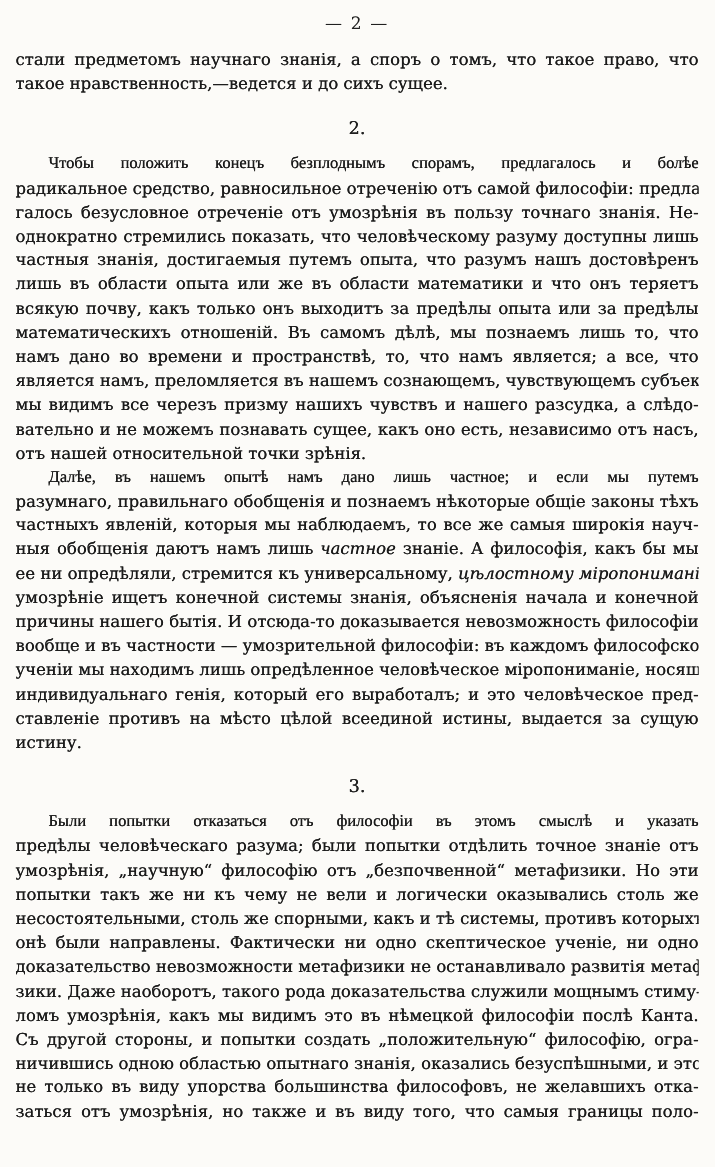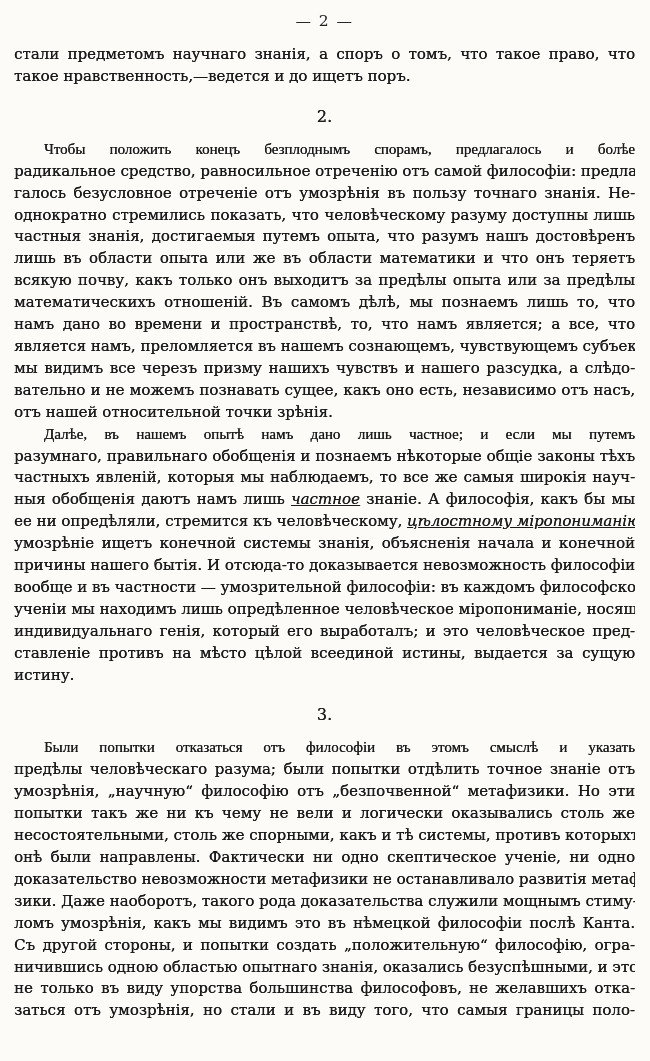--- a/index.html
+++ b/index.html
@@ -25,38 +25,38 @@
     font-size: 15px;
     line-height: 21.9px;
     text-align: justify;
     text-align-last: justify;
     white-space: nowrap;
     overflow: hidden;
     text-shadow: 0.2px 0 0 currentColor; 
   }
   .line.last-line { text-align-last: left; }
   .line.indent { text-indent: 30px; font-family: Liberation Serif, serif; }
-  .italic { font-style: italic; text-decoration: underline; }
+  .italic { font-style: italic; }
   .section-heading {
     text-align: center;
     font-size: 16px; line-height: 22px;
     margin: 18px 0 11px 0;
     color: #202020;
     text-shadow: 0.2px 0 0 currentColor;
   }
 </style>
 </head>
 <body>
 
 <div class="page">
   <div class="page-header">— 2 —</div>
   <div class="page-body" id="content">
       <div class="paragraph">
         <div class="line">стали предметомъ научнаго знанія, а споръ о томъ, что такое право, что</div>
-        <div class="line last-line">такое нравственность,—ведется и до ищетъ поръ.</div>
+        <div class="line last-line">такое нравственность,—ведется и до сихъ сущее.</div>
       </div>
       <div class="section-heading">2.</div>
       <div class="paragraph">
         <div class="line indent">Чтобы положить конецъ безплоднымъ спорамъ, предлагалось и болѣе</div>
         <div class="line">радикальное средство, равносильное отреченію отъ самой философіи: предла-</div>
         <div class="line">галось безусловное отреченіе отъ умозрѣнія въ пользу точнаго знанія. Не-</div>
         <div class="line">однократно стремились показать, что человѣческому разуму доступны лишь</div>
         <div class="line">частныя знанія, достигаемыя путемъ опыта, что разумъ нашъ достовѣренъ</div>
         <div class="line">лишь въ области опыта или же въ области математики и что онъ теряетъ</div>
         <div class="line">всякую почву, какъ только онъ выходитъ за предѣлы опыта или за предѣлы</div>
@@ -65,21 +65,21 @@
         <div class="line">является намъ, преломляется въ нашемъ сознающемъ, чувствующемъ субъектѣ;</div>
         <div class="line">мы видимъ все черезъ призму нашихъ чувствъ и нашего разсудка, а слѣдо-</div>
         <div class="line">вательно и не можемъ познавать сущее, какъ оно есть, независимо отъ насъ,</div>
         <div class="line last-line">отъ нашей относительной точки зрѣнія.</div>
       </div>
       <div class="paragraph">
         <div class="line indent">Далѣе, въ нашемъ опытѣ намъ дано лишь частное; и если мы путемъ</div>
         <div class="line">разумнаго, правильнаго обобщенія и познаемъ нѣкоторые общіе законы тѣхъ</div>
         <div class="line">частныхъ явленій, которыя мы наблюдаемъ, то все же самыя широкія науч-</div>
         <div class="line"><span>ныя обобщенія даютъ намъ лишь </span><span class="italic">частное</span><span> знаніе. А философія, какъ бы мы</span></div>
-        <div class="line"><span>ее ни опредѣляли, стремится къ человѣческому, </span><span class="italic">цѣлостному міропониманію;</span></div>
+        <div class="line"><span>ее ни опредѣляли, стремится къ универсальному, </span><span class="italic">цѣлостному міропониманію;</span></div>
         <div class="line">умозрѣніе ищетъ конечной системы знанія, объясненія начала и конечной</div>
         <div class="line">причины нашего бытія. И отсюда-то доказывается невозможность философіи</div>
         <div class="line">вообще и въ частности — умозрительной философіи: въ каждомъ философскомъ</div>
         <div class="line">ученіи мы находимъ лишь опредѣленное человѣческое міропониманіе, носящее</div>
         <div class="line">индивидуальнаго генія, который его выработалъ; и это человѣческое пред-</div>
         <div class="line">ставленіе противъ на мѣсто цѣлой всеединой истины, выдается за сущую</div>
         <div class="line last-line">истину.</div>
       </div>
       <div class="section-heading">3.</div>
       <div class="paragraph">
@@ -88,16 +88,16 @@
         <div class="line">умозрѣнія, „научную“ философію отъ „безпочвенной“ метафизики. Но эти</div>
         <div class="line">попытки такъ же ни къ чему не вели и логически оказывались столь же</div>
         <div class="line">несостоятельными, столь же спорными, какъ и тѣ системы, противъ которыхъ</div>
         <div class="line">онѣ были направлены. Фактически ни одно скептическое ученіе, ни одно</div>
         <div class="line">доказательство невозможности метафизики не останавливало развитія метафи-</div>
         <div class="line">зики. Даже наоборотъ, такого рода доказательства служили мощнымъ стиму-</div>
         <div class="line">ломъ умозрѣнія, какъ мы видимъ это въ нѣмецкой философіи послѣ Канта.</div>
         <div class="line">Съ другой стороны, и попытки создать „положительную“ философію, огра-</div>
         <div class="line">ничившись одною областью опытнаго знанія, оказались безуспѣшными, и это</div>
         <div class="line">не только въ виду упорства большинства философовъ, не желавшихъ отка-</div>
-        <div class="line">заться отъ умозрѣнія, но стали и въ виду того, что самыя границы поло-</div>
+        <div class="line">заться отъ умозрѣнія, но также и въ виду того, что самыя границы поло-</div>
       </div>
     </div>
 </div>
 
 </body></html>

